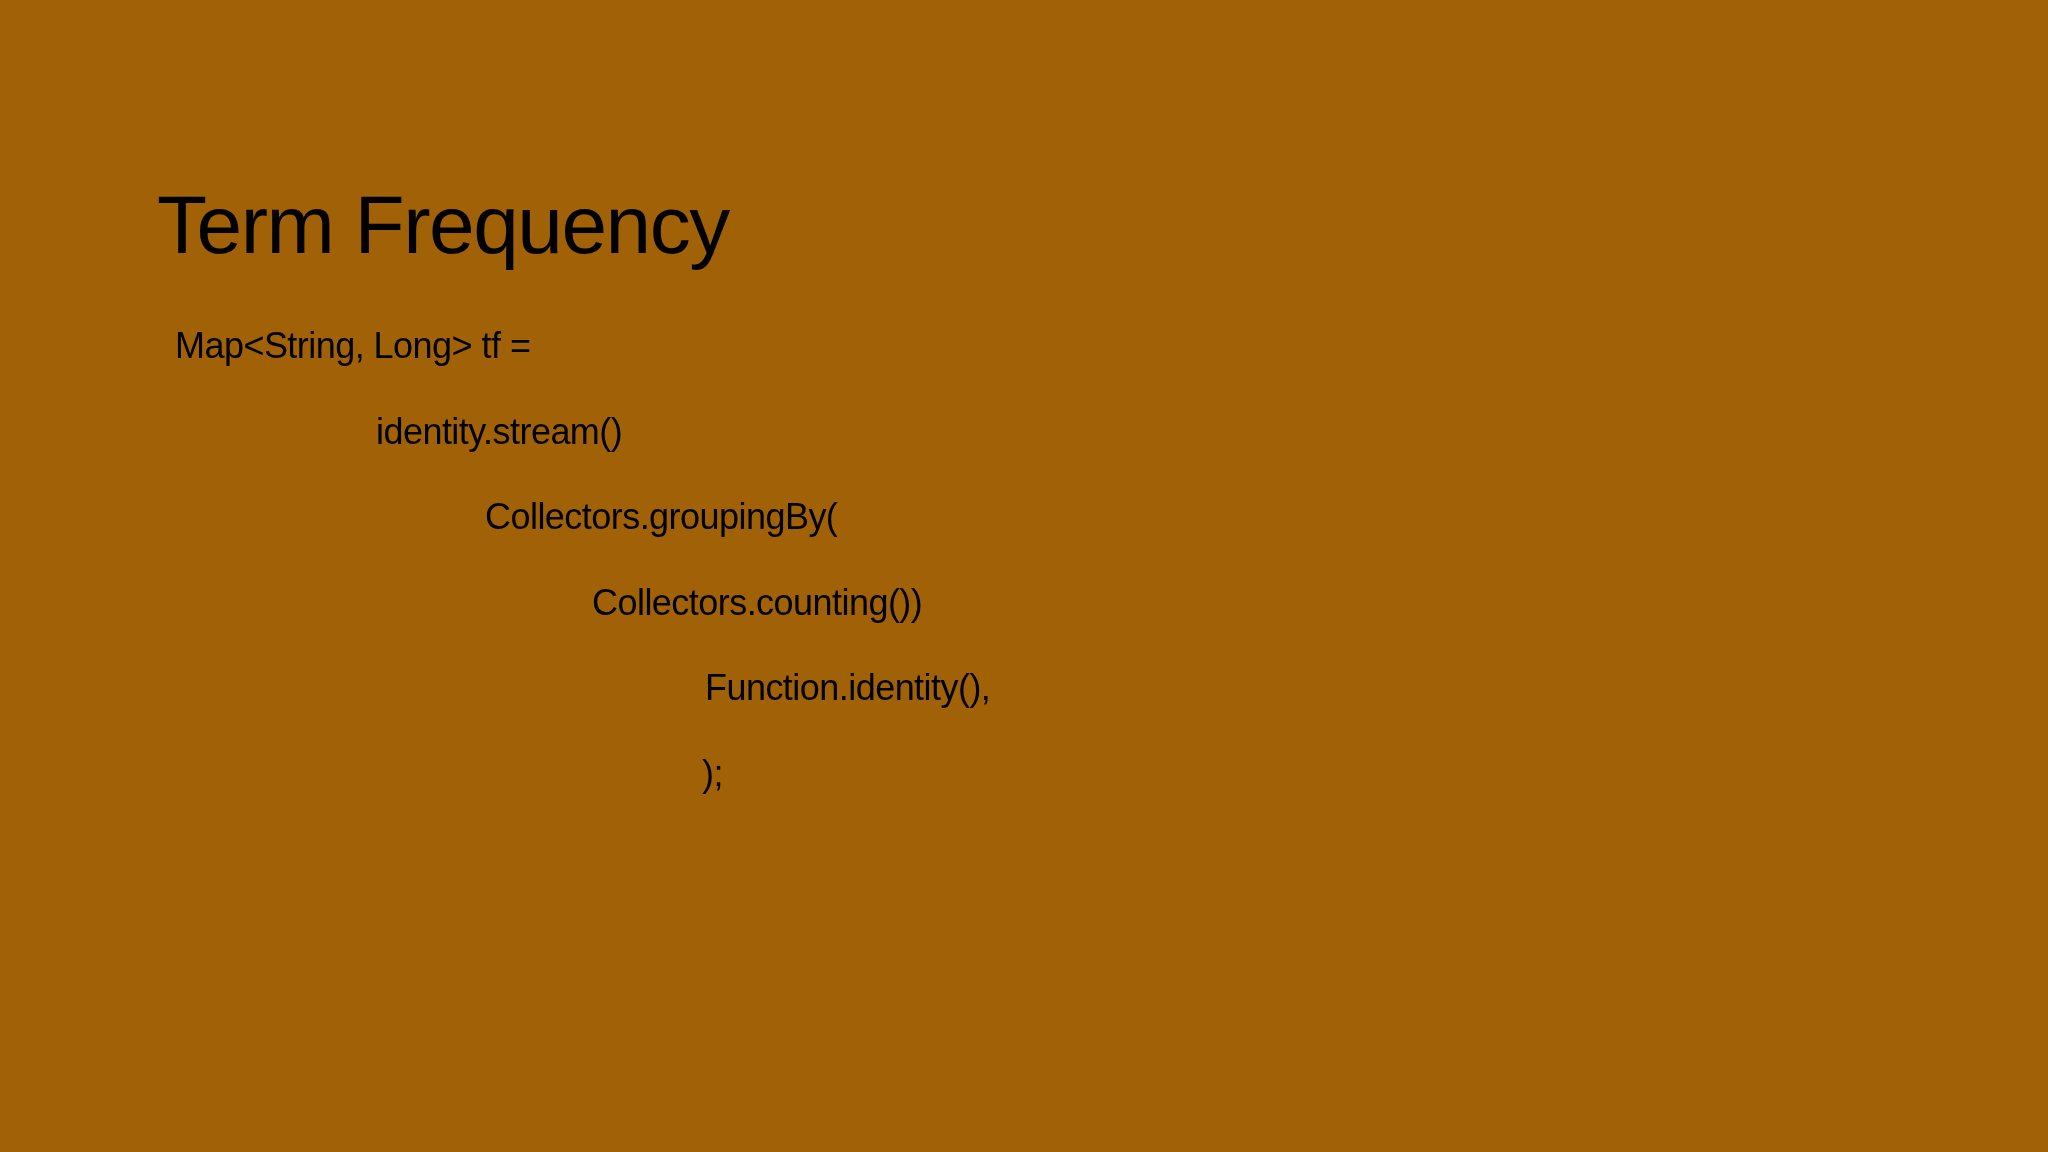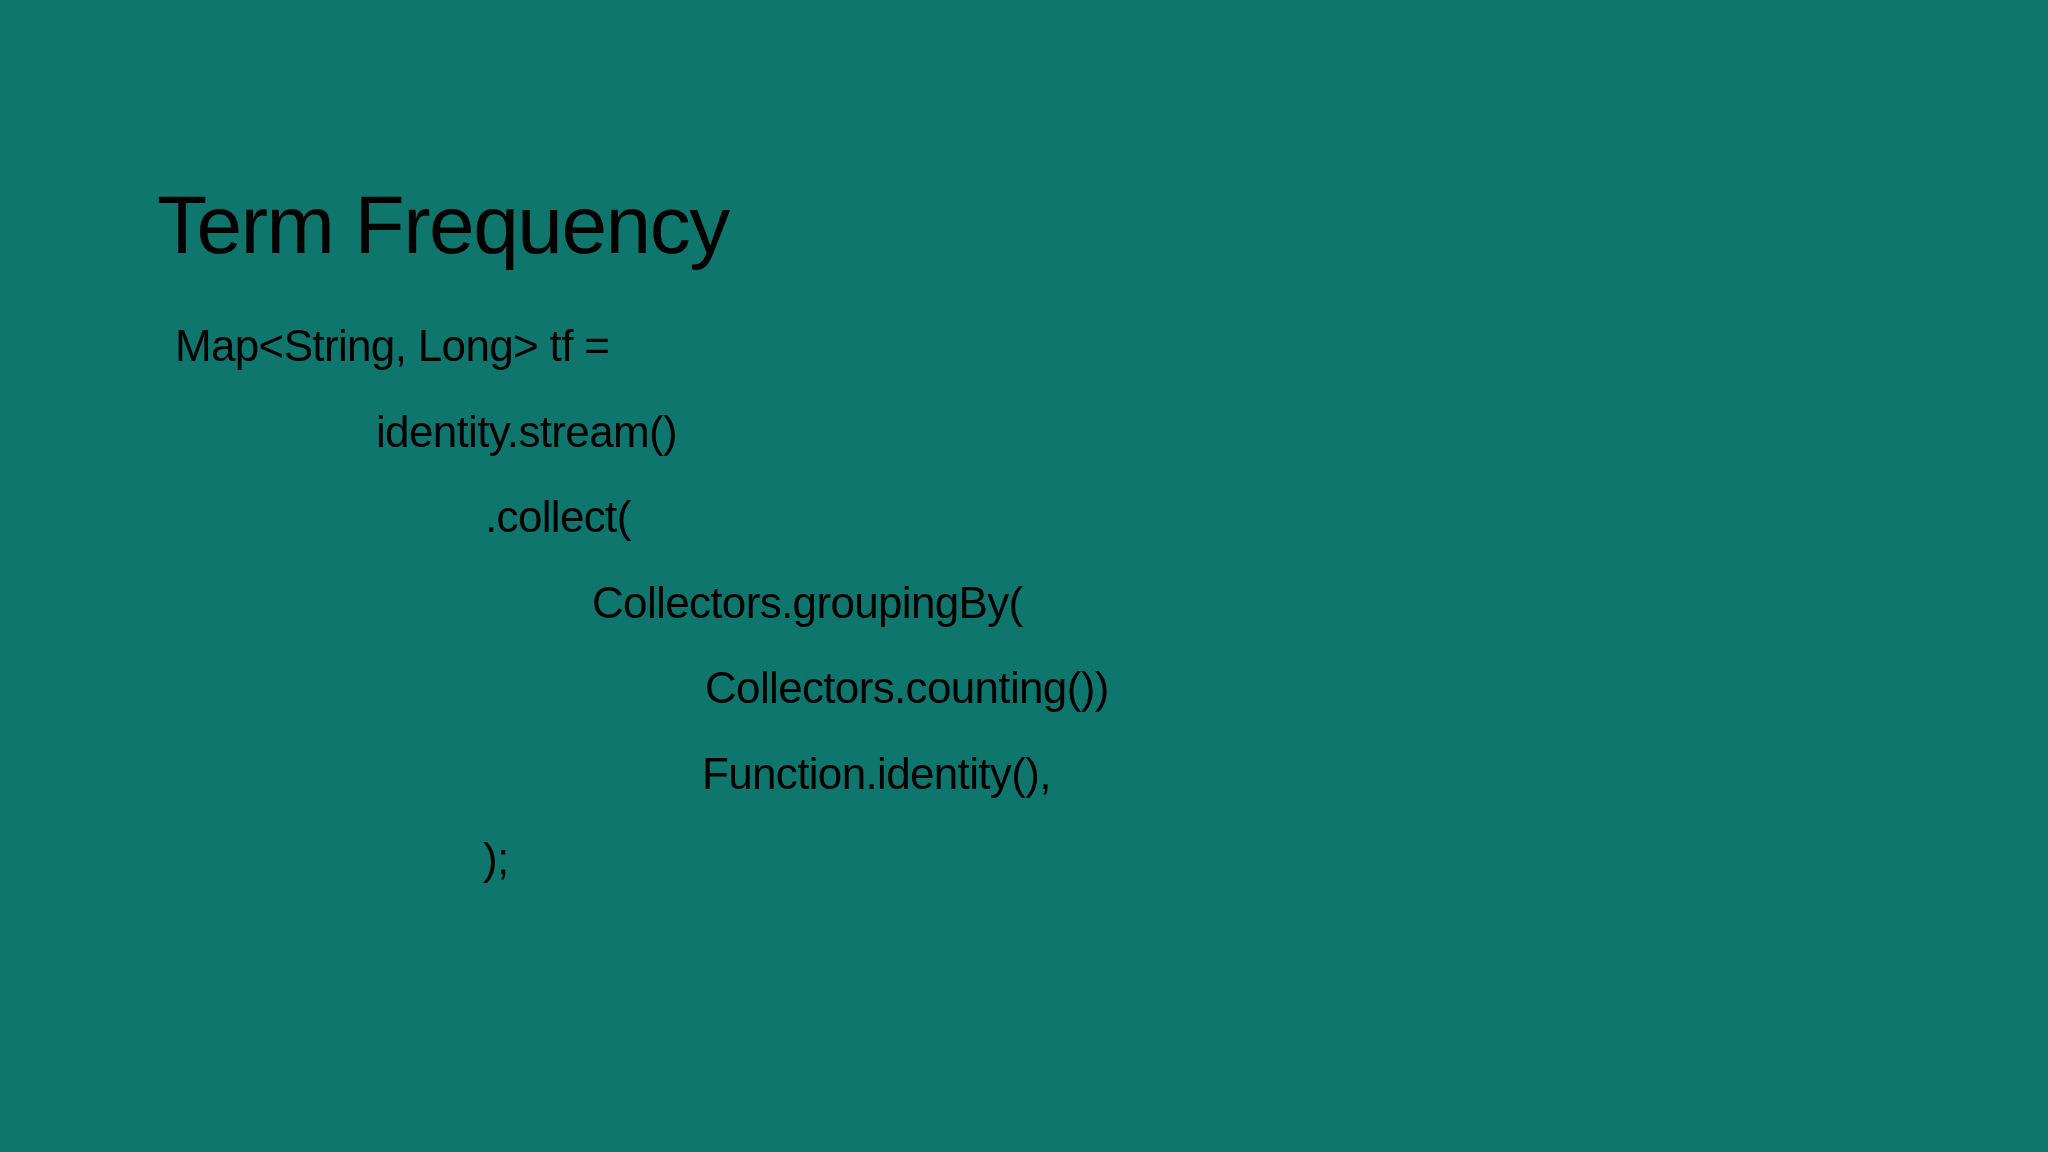--- a/index.html
+++ b/index.html
@@ -10,39 +10,39 @@
     width: 2048px;
     height: 1152px;
     background: #ffffff;
     overflow: hidden;
     font-family: "Liberation Sans", "DejaVu Sans", sans-serif;
   }
   .slide {
     position: relative;
     width: 2048px;
     height: 1152px;
-    background: #0f766e;
+    background: #a16207;
   }
   .slide-title {
     position: absolute;
     left: 157px;
     top: 122px;
     font-size: 82px;
     line-height: 96px;
     font-weight: 400;
     letter-spacing: -0.018em;
     color: #000000;
     white-space: nowrap;
   }
   .code-block {
     position: absolute;
     left: 0;
     top: 303px;
     color: #000000;
-    font-size: 44px;
+    font-size: 36px;
     line-height: 85.5px;
     font-weight: 400;
     letter-spacing: -0.015em;
   }
   .code-line {
     height: 85.5px;
     white-space: pre;
   }
   
   .code-line:nth-child(1) { padding-left: 175px; }
@@ -56,20 +56,19 @@
 </head>
 <body>
 
 <div class="slide">
 
   <h1 class="slide-title">Term Frequency</h1>
 
   <div class="code-block">
     <div class="code-line">Map&lt;String, Long&gt; tf =</div>
     <div class="code-line">identity.stream()</div>
-    <div class="code-line">.collect(</div>
     <div class="code-line">Collectors.groupingBy(</div>
     <div class="code-line">Collectors.counting())</div>
     <div class="code-line">Function.identity(),</div>
     <div class="code-line">);</div>
   </div>
 
 </div>
 
 </body></html>

